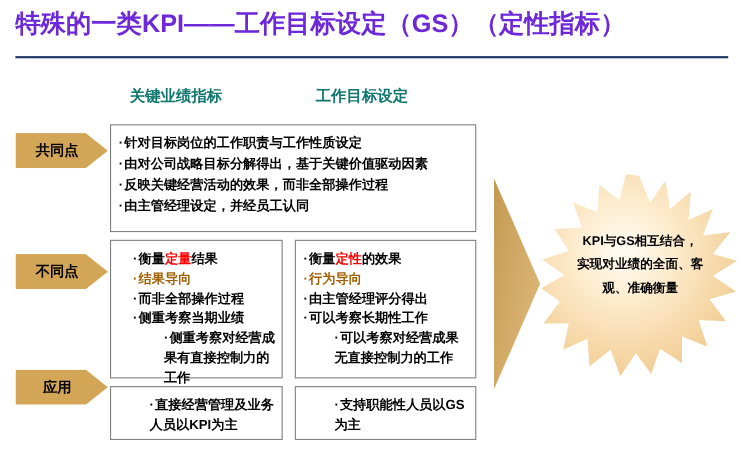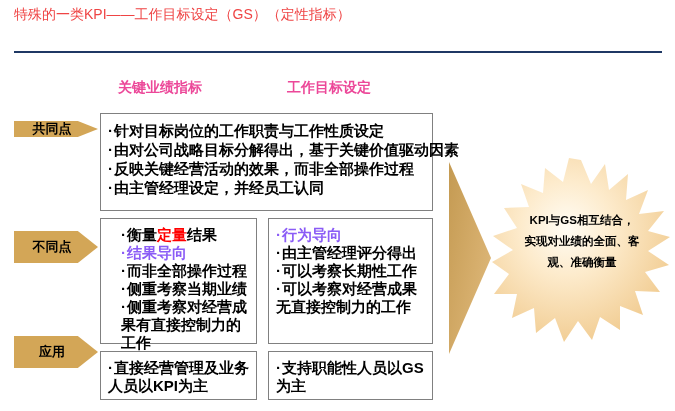--- a/index.html
+++ b/index.html
@@ -14,42 +14,42 @@
     overflow: hidden;
     position: relative;
   }
 
   
   #slide-title {
     position: absolute;
     left: 14px;
     top: 6px;
     width: 650px;
-    font-size: 14px;
-    font-weight: normal;
-    color: #ef4444;
+    font-size: 23px;
+    font-weight: bold;
+    color: #6d28d9;
     letter-spacing: 0px;
     white-space: nowrap;
   }
   #title-rule {
     position: absolute;
     left: 14px;
     top: 51px;
     width: 648px;
     height: 2px;
     background: #1F3864;
   }
 
   
   .col-header {
     position: absolute;
     top: 79px;
     font-size: 14px;
     font-weight: bold;
-    color: #ec4899;
+    color: #0f766e;
     white-space: nowrap;
   }
   #col-header-kpi  { left: 118px; }
   #col-header-gs   { left: 287px; }
 
   
   .row-tag {
     position: absolute;
     left: 14px;
     width: 84px;
@@ -58,21 +58,21 @@
     font-size: 13px;
     font-weight: bold;
     display: flex;
     align-items: center;
     justify-content: center;
     -webkit-clip-path: polygon(0 0, 76% 0, 100% 50%, 76% 100%, 0 100%);
     clip-path: polygon(0 0, 76% 0, 100% 50%, 76% 100%, 0 100%);
     padding-right: 8px;
     box-sizing: border-box;
   }
-  #row-tag-common { top: 121px; height: 16px; }
+  #row-tag-common { top: 121px; height: 32px; }
   #row-tag-diff   { top: 231px; height: 32px; }
   #row-tag-apply  { top: 336px; height: 32px; }
 
   
   .content-box {
     position: absolute;
     border: 1px solid #808080;
     background: #ffffff;
     box-sizing: border-box;
     padding: 7px 6px 4px 7px;
@@ -92,33 +92,33 @@
   #box-apply-kpi {
     left: 100px; top: 351px;
     width: 157px; height: 49px;
   }
   #box-apply-gs {
     left: 268px; top: 351px;
     width: 165px; height: 49px;
   }
 
   .bullet-line {
-    font-size: 15px;
+    font-size: 12px;
     font-weight: bold;
     color: #000000;
     line-height: 19px;
     white-space: nowrap;
   }
-  .bullet-line.wrap { white-space: normal; }
+  .bullet-line.wrap { white-space: normal; margin-left: 28px; }
   .bullet-line::before {
     content: "·";
     margin-right: 1px;
   }
   .hl { color: #FF0000; }
-  .bullet-line.all-red { color: #8b5cf6; }
+  .bullet-line.all-red { color: #a16207; }
 
   #box-diff-kpi .bullet-line,
   #box-diff-gs .bullet-line,
   #box-apply-kpi .bullet-line,
   #box-apply-gs .bullet-line {
     line-height: 18px;
   }
 
   
   #big-arrow {
@@ -174,20 +174,21 @@
 
 <div id="box-diff-kpi" class="content-box">
   <div class="bullet-line"><span>衡量</span><span class="hl">定量</span><span>结果</span></div>
   <div class="bullet-line all-red">结果导向</div>
   <div class="bullet-line">而非全部操作过程</div>
   <div class="bullet-line">侧重考察当期业绩</div>
   <div class="bullet-line wrap">侧重考察对经营成果有直接控制力的工作</div>
 </div>
 
 <div id="box-diff-gs" class="content-box">
+  <div class="bullet-line"><span>衡量</span><span class="hl">定性</span><span>的效果</span></div>
   <div class="bullet-line all-red">行为导向</div>
   <div class="bullet-line">由主管经理评分得出</div>
   <div class="bullet-line">可以考察长期性工作</div>
   <div class="bullet-line wrap">可以考察对经营成果无直接控制力的工作</div>
 </div>
 
 <div id="box-apply-kpi" class="content-box">
   <div class="bullet-line wrap">直接经营管理及业务人员以KPI为主</div>
 </div>
 

